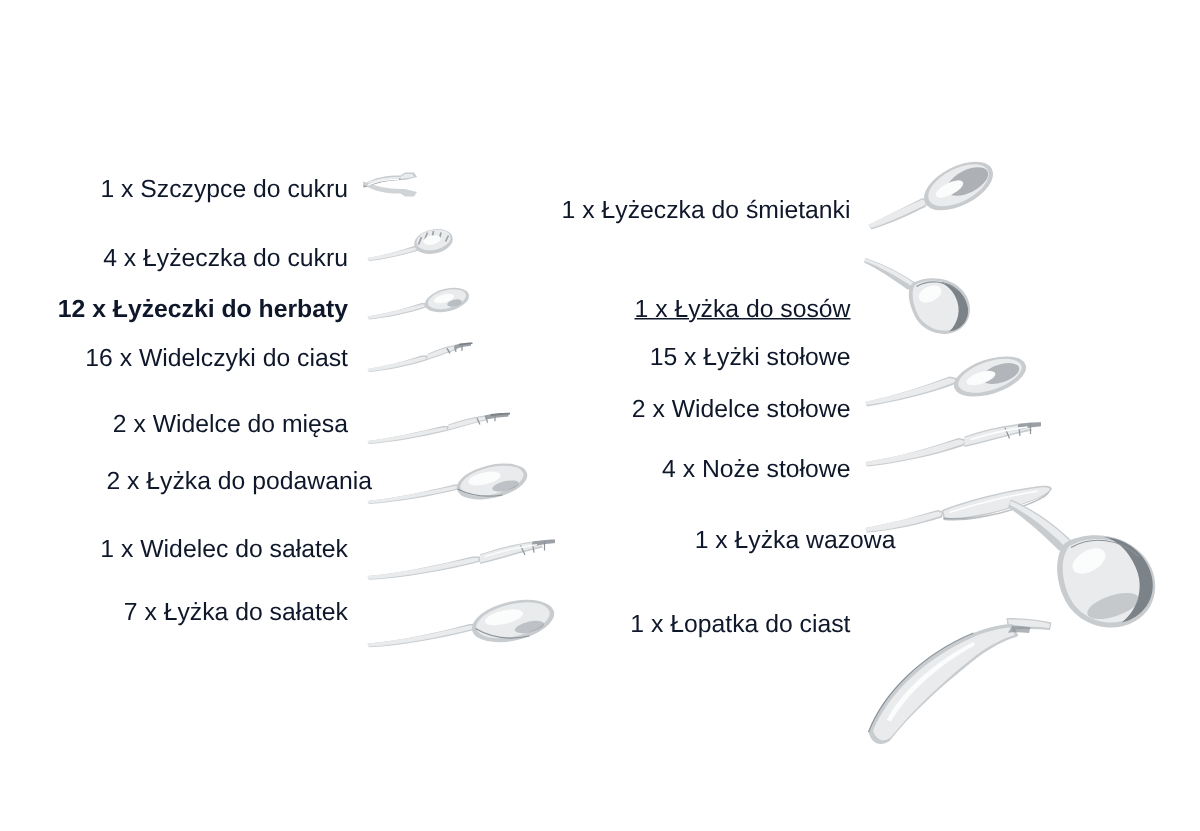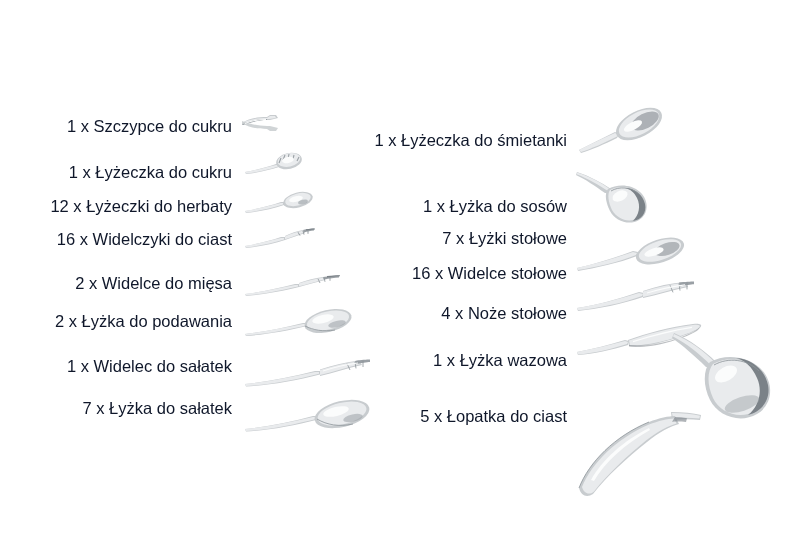--- a/index.html
+++ b/index.html
@@ -44,35 +44,35 @@
   .metal-deep  { fill: #7b8288; }
   .metal-hi    { fill: #fbfcfc; }
   .outline     { fill: none; stroke: #8d9499; stroke-width: 0.8; }
 </style>
 </head>
 <body>
 
 <div id="page">
 
   <div class="label right-anchor" style="left:232px; top:104px;">1 x Szczypce do cukru</div>
-  <div class="label right-anchor" style="left:232px; top:150px;">1 x Łyżeczka do cukru</div>
-  <div class="label right-anchor" style="left:232px; top:184px;">12 x Łyżeczki do herbaty</div>
+  <div class="label right-anchor" style="left:232px; top:150px;">4 x Łyżeczka do cukru</div>
+  <div class="label right-anchor" style="left:232px; top:184px;font-weight:bold;">12 x Łyżeczki do herbaty</div>
   <div class="label right-anchor" style="left:232px; top:217px;">16 x Widelczyki do ciast</div>
   <div class="label right-anchor" style="left:232px; top:261px;">2 x Widelce do mięsa</div>
-  <div class="label right-anchor" style="left:232px; top:299px;">2 x Łyżka do podawania</div>
+  <div class="label right-anchor" style="left:248px; top:299px;">2 x Łyżka do podawania</div>
   <div class="label right-anchor" style="left:232px; top:344px;">1 x Widelec do sałatek</div>
   <div class="label right-anchor" style="left:232px; top:386px;">7 x Łyżka do sałatek</div>
 
   <div class="label right-anchor" style="left:567px; top:118px;">1 x Łyżeczka do śmietanki</div>
-  <div class="label right-anchor" style="left:567px; top:184px;">1 x Łyżka do sosów</div>
-  <div class="label right-anchor" style="left:567px; top:216px;">7 x Łyżki stołowe</div>
-  <div class="label right-anchor" style="left:567px; top:251px;">16 x Widelce stołowe</div>
+  <div class="label right-anchor" style="left:567px; top:184px;text-decoration:underline;">1 x Łyżka do sosów</div>
+  <div class="label right-anchor" style="left:567px; top:216px;">15 x Łyżki stołowe</div>
+  <div class="label right-anchor" style="left:567px; top:251px;">2 x Widelce stołowe</div>
   <div class="label right-anchor" style="left:567px; top:291px;">4 x Noże stołowe</div>
-  <div class="label right-anchor" style="left:567px; top:338px;">1 x Łyżka wazowa</div>
-  <div class="label right-anchor" style="left:567px; top:394px;">5 x Łopatka do ciast</div>
+  <div class="label right-anchor" style="left:597px; top:338px;">1 x Łyżka wazowa</div>
+  <div class="label right-anchor" style="left:567px; top:394px;">1 x Łopatka do ciast</div>
 
   <div class="item" style="left:240px; top:111px;">
     <svg width="48" height="24" viewBox="0 0 48 24">
       <path class="metal-mid" d="M2,12 C10,7 18,6 27,6 L30,4 L36,4 L38,7 L30,9 L27,9 C18,9 10,11 2,14 Z"></path>
       <path class="metal-light" d="M2,12 C10,8 18,7 27,7 L30,5 L35,5 L36,7 L29,8 L27,8 C18,8 10,10 3,13 Z"></path>
       <path class="metal-dark" d="M27,9 C19,9 11,11 3,14 L2,13 C10,10 18,8 27,8 Z"></path>
       <path class="metal-mid" d="M2,12 C10,17 18,18 27,18 L30,20 L36,20 L38,17 L30,15 L27,15 C18,15 10,13 2,10 Z" opacity="0.85"></path>
       <path class="metal-hi" d="M5,12 C12,9 19,8 26,8 L26,9 C19,9 12,10 5,13 Z"></path>
     </svg>
   </div>

